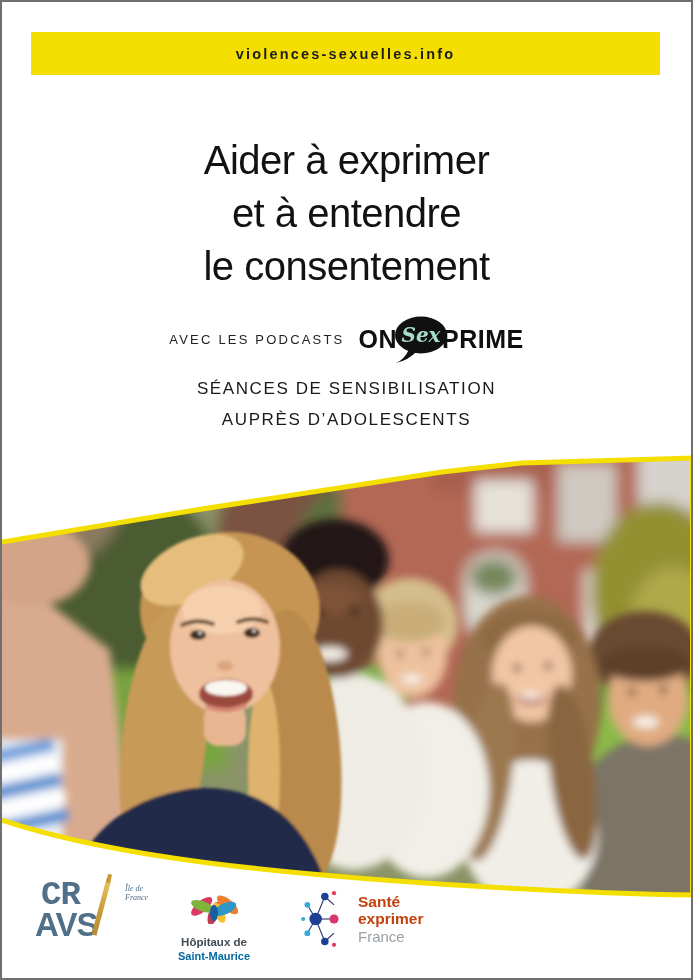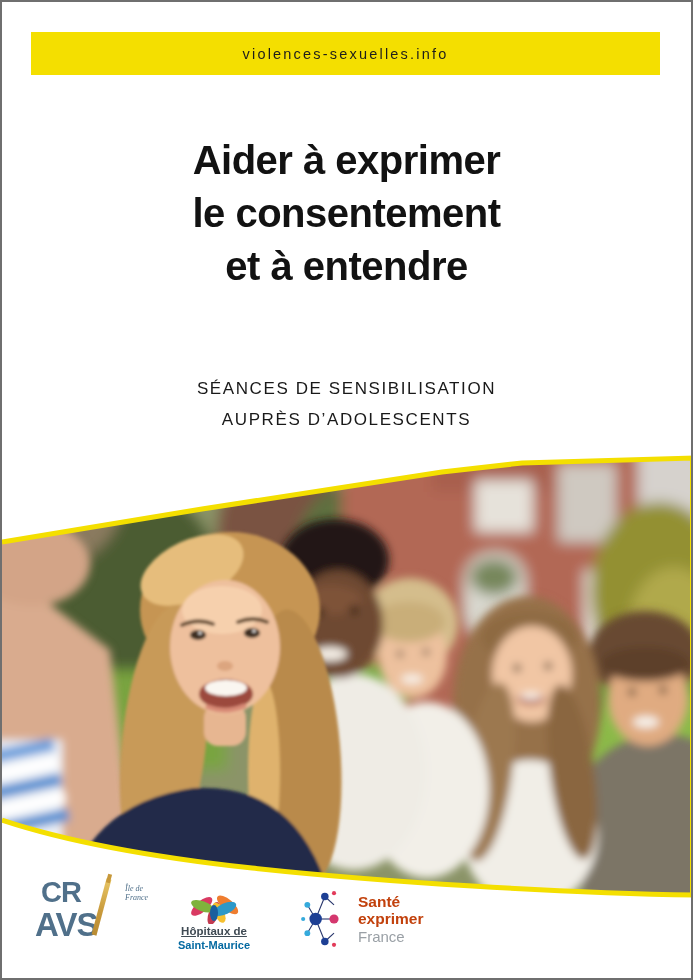--- a/index.html
+++ b/index.html
@@ -13,27 +13,27 @@
     font-family:"Liberation Sans", sans-serif;
     color:#1a1a1a;
   }
   
   .banner{
     position:absolute;left:29px;top:30px;width:629px;height:43px;
     background:#F4DF00;
     display:flex;align-items:center;justify-content:center;
   }
   .banner span{
-    font-size:14.5px;font-weight:400;letter-spacing:2.2px;color:#1d1d1b;
+    font-size:14.5px;font-weight:700;letter-spacing:2.2px;color:#1d1d1b;
   }
   
   .title{
     position:absolute;top:132px;left:0;width:100%;
     text-align:center;
-    font-size:40px;font-weight:700;line-height:53px;
+    font-size:40px;font-weight:400;line-height:53px;
     letter-spacing:-0.5px;color:#121212;
   }
   .title span{display:block;}
   
   .podcast-row{
     position:absolute;top:312px;left:0;width:100%;height:50px;
     display:flex;align-items:center;justify-content:center;
   }
   .podcast-label{
     font-size:13px;letter-spacing:2.2px;color:#222;margin-right:14px;
@@ -57,21 +57,21 @@
   .photo-svg{position:absolute;left:0;top:440px;width:693px;height:470px;display:block;}
   
   .footer{
     position:absolute;left:33px;top:878px;height:80px;
     display:flex;align-items:flex-start;
   }
   
   .criavs{position:relative;width:96px;height:72px;margin-top:2px;}
   .criavs .cr{
     position:absolute;left:6px;top:-6px;
-    font-size:29px;font-weight:800;color:#50708a;letter-spacing:-1px;
+    font-size:34px;font-weight:800;color:#50708a;letter-spacing:-1px;font-family:Liberation Mono, monospace;
   }
   .criavs .avs{
     position:absolute;left:0px;top:24px;
     font-size:33px;font-weight:700;color:#50708a;letter-spacing:-1px;
   }
   .criavs .slash{
     position:absolute;left:64px;top:-4px;width:5px;height:58px;
     background:linear-gradient(180deg,#e8c665 0%,#c7983a 60%,#b98c33 100%);
     transform:rotate(15deg);
   }
@@ -81,43 +81,57 @@
   }
   .criavs .region{
     position:absolute;left:74px;top:3px;
     font-family:"Liberation Serif", serif;font-style:italic;
     font-size:8px;line-height:8.5px;color:#50708a;white-space:nowrap;
   }
   .criavs .region span{display:block;padding-left:16px;}
   
   .hsm{position:relative;width:118px;height:78px;margin-left:24px;text-align:center;}
   .hsm .icon{display:block;margin:0 auto;}
-  .hsm .l1{font-size:11.5px;font-weight:700;color:#404b54;line-height:12px;margin-top:1px;text-decoration:underline;}
+  .hsm .l1{font-size:11.5px;font-weight:700;color:#404b54;line-height:12px;margin-top:12px;}
   .hsm .l2{font-size:11px;font-weight:700;color:#0369a1;line-height:16px;}
   
   .spf{position:relative;margin-left:26px;margin-top:6px;display:flex;align-items:center;}
   .spf .txt{margin-left:9px;}
   .spf .t1,.spf .t2{font-size:15.5px;font-weight:700;color:#c2410c;line-height:17.5px;}
   .spf .t3{font-size:15px;font-weight:400;color:#9aa0a6;line-height:18px;}
 </style>
 </head>
 <body>
 
 <div class="page">
 
   <div class="banner">
     <span>violences-sexuelles.info</span>
   </div>
 
   <div class="title">
     <span>Aider à exprimer</span>
+    <span>et à entendre</span>
     <span>le consentement</span>
-    <span>et à entendre</span>
-  </div>
-
+  </div>
+
+  <div class="podcast-row">
+    <span class="podcast-label">AVEC LES PODCASTS</span>
+    <span class="osp">
+      <span class="word on">ON</span>
+      <span class="bubble-wrap">
+        <svg width="58" height="50" viewBox="0 0 58 50">
+          <ellipse cx="30" cy="20" rx="26" ry="18.5" fill="#101010"></ellipse>
+          <path d="M18,34 Q14,44 5,48 Q18,45 26,36 Z" fill="#101010"></path>
+          <text x="30" y="27" text-anchor="middle" font-family="DejaVu Serif, serif" font-style="italic" font-weight="700" font-size="20" fill="#a7dccd">Sex</text>
+        </svg>
+      </span>
+      <span class="word prime">PRIME</span>
+    </span>
+  </div>
 
   <div class="subtitle">
     <span>SÉANCES DE SENSIBILISATION</span>
     <span>AUPRÈS D’ADOLESCENTS</span>
   </div>
 
   <svg class="photo-svg" viewBox="0 0 693 470">
     <defs>
       <clipPath id="photoClip">
         <path d="M0,100 L200,67 L440,30 L520,21 L693,16

